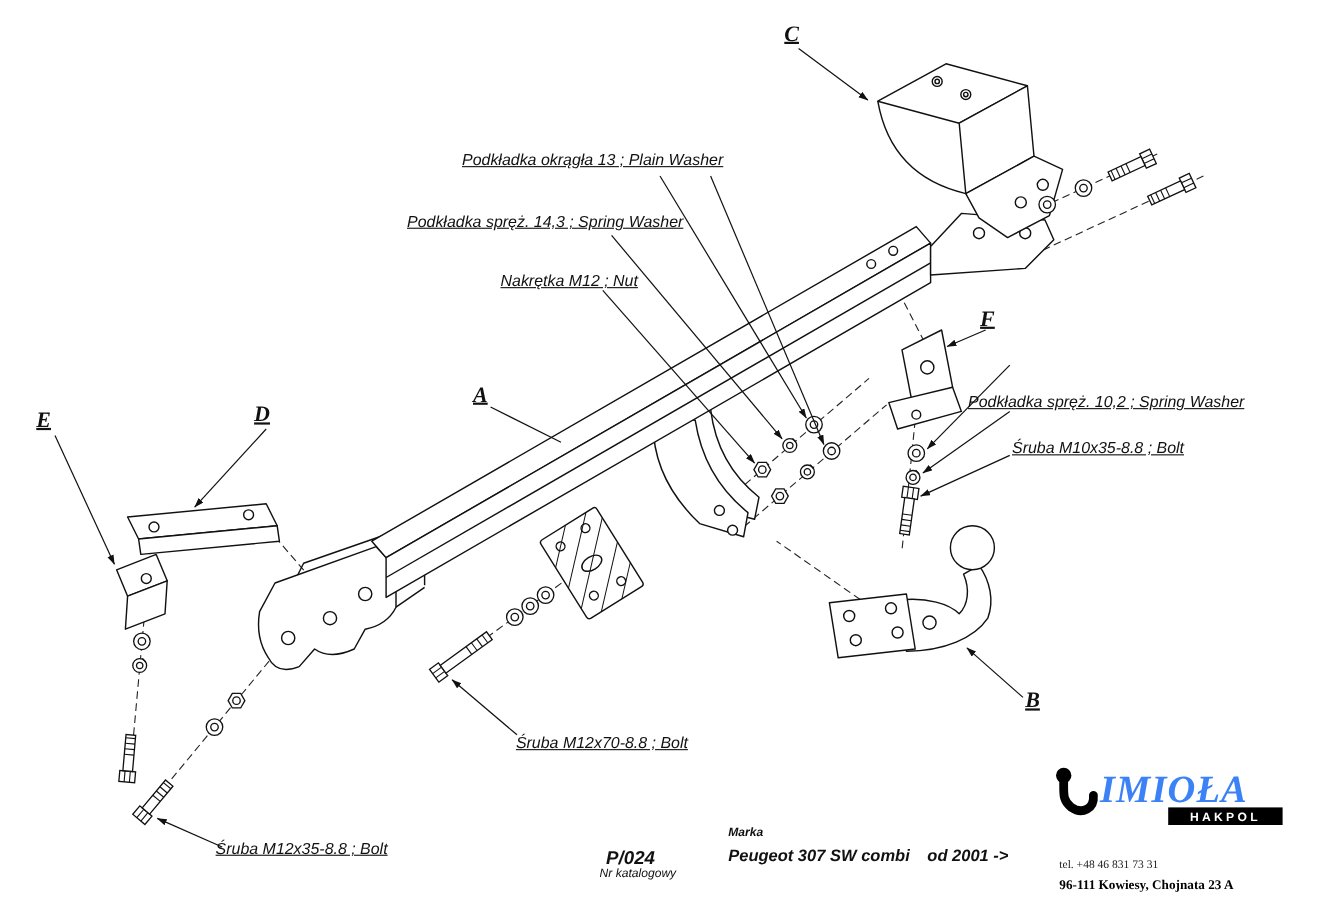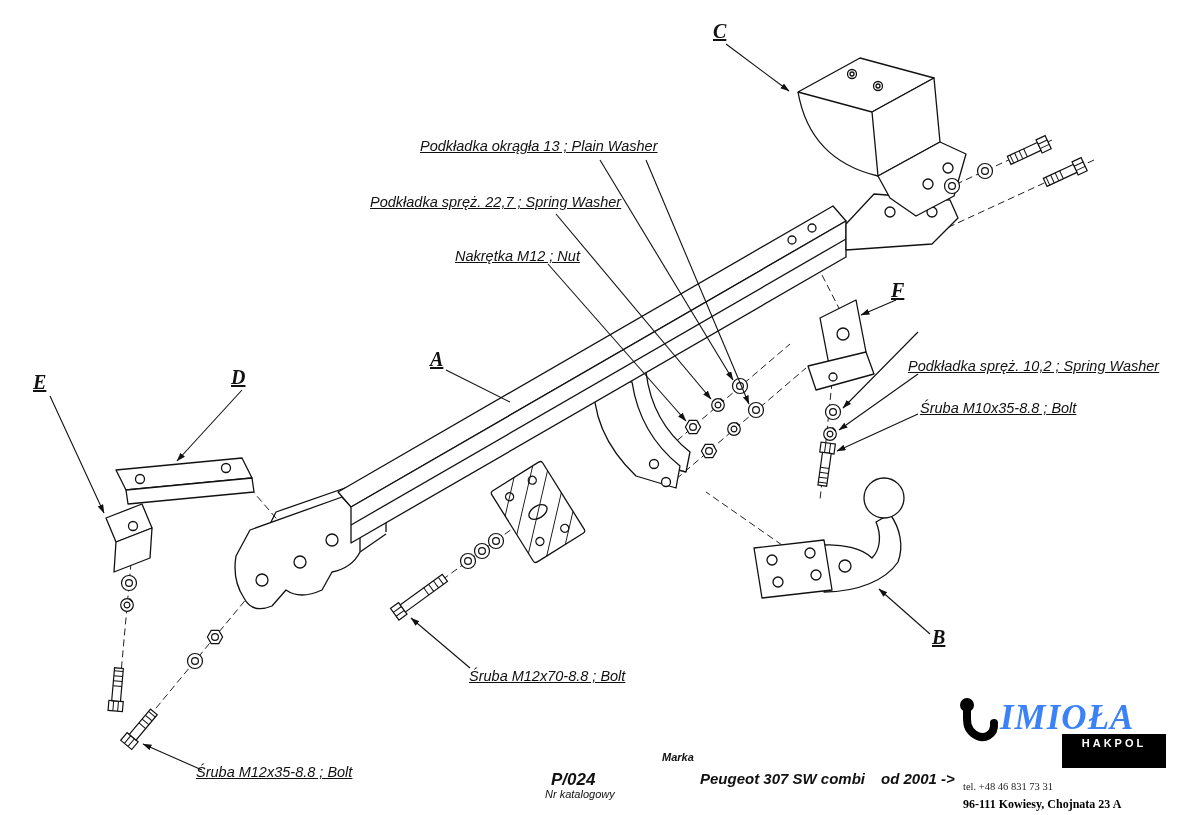--- a/index.html
+++ b/index.html
@@ -6,25 +6,25 @@
   .canvas{position:relative;width:1200px;height:815px;background:#fff;overflow:hidden;
           font-family:"Liberation Sans",sans-serif;color:#111;}
   .drawing{position:absolute;left:0;top:0;}
   .callout{position:absolute;font-style:italic;font-size:14.5px;white-space:nowrap;
            text-decoration:underline;color:#111;}
   .part-letter{position:absolute;font-family:"Liberation Serif",serif;font-weight:bold;
                font-style:italic;font-size:20px;text-decoration:underline;color:#111;}
   .tb-small{position:absolute;font-style:italic;font-size:11px;}
   .tb-small-b{position:absolute;font-style:italic;font-weight:bold;font-size:11px;}
   .tb-big{position:absolute;font-style:italic;font-weight:bold;font-size:17px;}
-  .tb-mid{position:absolute;font-style:italic;font-weight:bold;font-size:15px;margin-left:38px;}
+  .tb-mid{position:absolute;font-style:italic;font-weight:bold;font-size:15px;}
   .logo-text{position:absolute;font-family:"Liberation Serif",serif;font-weight:bold;
              font-style:italic;font-size:35px;letter-spacing:1px;color:#3b82f6;}
   .logo-bar{position:absolute;background:#000;color:#fff;font-weight:bold;font-size:11px;
-            letter-spacing:3px;text-align:center;line-height:18px;height:34px;width:104px;}
+            letter-spacing:3px;text-align:center;line-height:18px;height:16px;width:104px;}
   .addr{position:absolute;font-family:"Liberation Serif",serif;font-weight:bold;font-size:12px;color:#000;white-space:nowrap;}
   .phone{position:absolute;font-family:"Liberation Serif",serif;font-size:10.5px;color:#222;white-space:nowrap;}
 </style>
 </head>
 <body>
 
 <div class="canvas">
 
   <svg class="drawing" width="1200" height="815" viewBox="0 0 1200 815">
     <defs>
@@ -220,23 +220,23 @@
       <line x1="930" y1="634" x2="879" y2="589" marker-end="url(#arr)"></line>
       <line x1="726" y1="44" x2="789" y2="91" marker-end="url(#arr)"></line>
       <line x1="242" y1="390" x2="177" y2="461" marker-end="url(#arr)"></line>
       <line x1="50" y1="396" x2="104" y2="513" marker-end="url(#arr)"></line>
       <line x1="896" y1="300" x2="861" y2="315" marker-end="url(#arr)"></line>
       <line x1="446" y1="370" x2="510" y2="402"></line>
     </g>
   </svg>
 
   <div class="callout" style="left:420px;top:138px;">Podkładka okrągła 13 ; Plain Washer</div>
-  <div class="callout" style="left:370px;top:194px;">Podkładka spręż. 22,7 ; Spring Washer</div>
+  <div class="callout" style="left:370px;top:194px;">Podkładka spręż. 14,3 ; Spring Washer</div>
   <div class="callout" style="left:455px;top:248px;">Nakrętka M12 ; Nut</div>
-  <div class="callout" style="left:908px;top:358px;">Podkładka spręż. 10,2 ; Spring Washer</div>
+  <div class="callout" style="left:880px;top:358px;">Podkładka spręż. 10,2 ; Spring Washer</div>
   <div class="callout" style="left:920px;top:400px;">Śruba M10x35-8.8   ;  Bolt</div>
   <div class="callout" style="left:469px;top:668px;">Śruba M12x70-8.8   ;  Bolt</div>
   <div class="callout" style="left:196px;top:764px;">Śruba M12x35-8.8   ;  Bolt</div>
 
   <div class="part-letter" style="left:430px;top:348px;">A</div>
   <div class="part-letter" style="left:932px;top:626px;">B</div>
   <div class="part-letter" style="left:713px;top:20px;">C</div>
   <div class="part-letter" style="left:231px;top:366px;">D</div>
   <div class="part-letter" style="left:33px;top:371px;">E</div>
   <div class="part-letter" style="left:891px;top:279px;">F</div>

